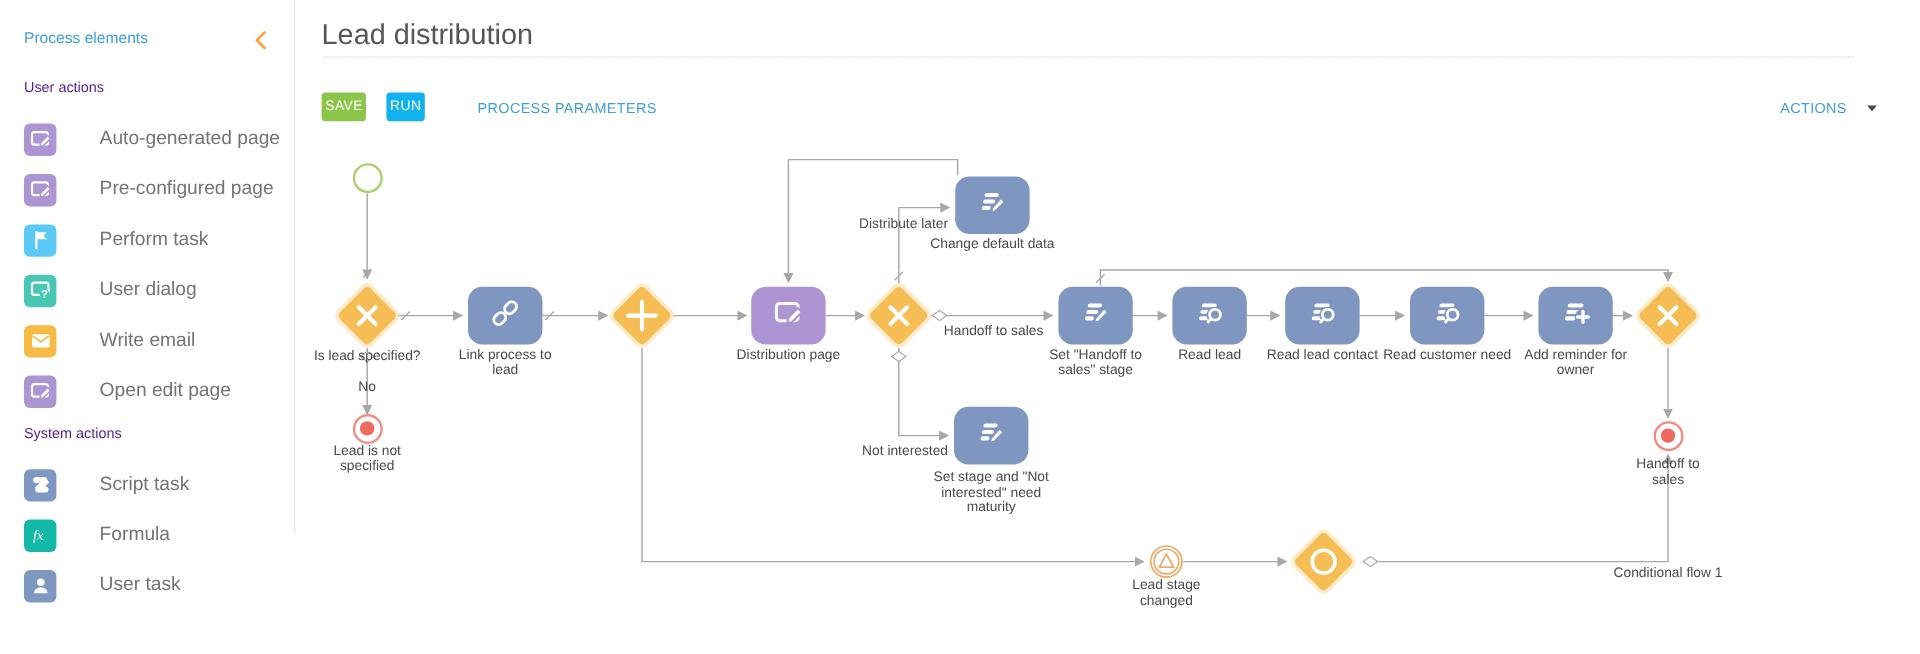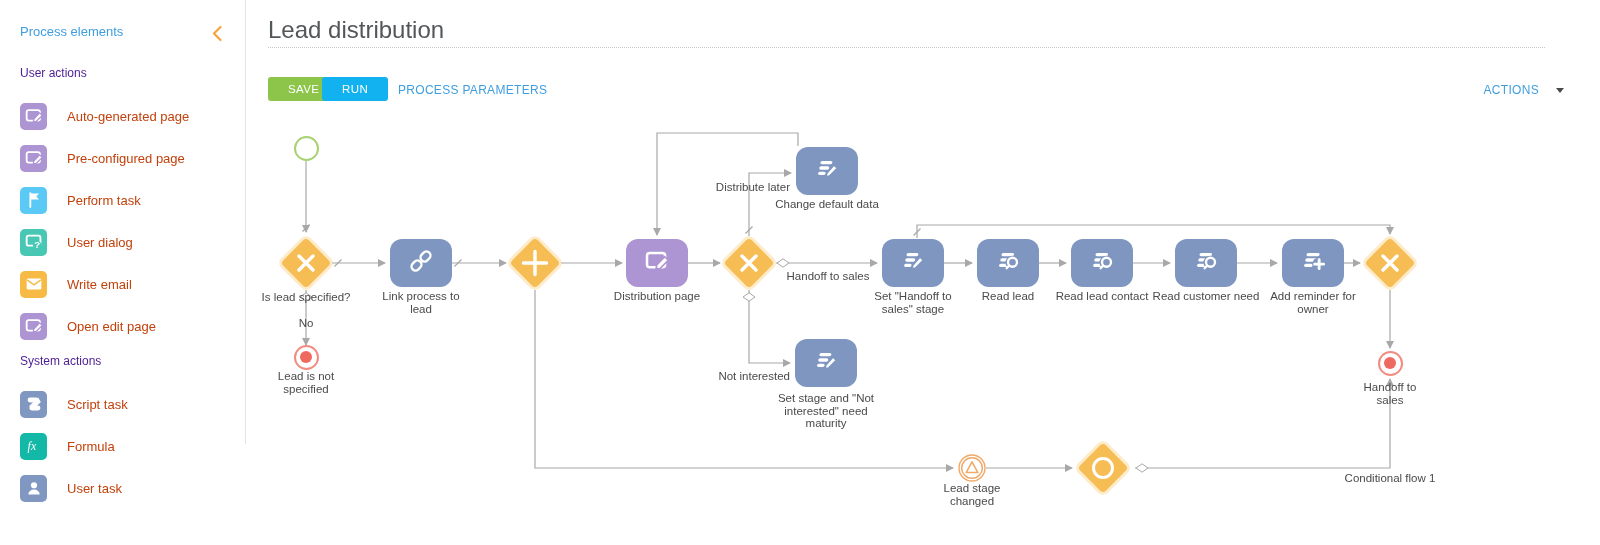--- a/index.html
+++ b/index.html
@@ -5,27 +5,27 @@
   html,body{margin:0;padding:0;background:#fff;font-family:"Liberation Sans",sans-serif;}
   #stage{position:relative;width:1600px;height:545px;background:#fff;overflow:hidden;}
 
   
   .sidebar{position:absolute;left:0;top:0;width:245px;height:444px;background:#fff;border-right:1px solid #e4e4e4;}
   .sb-head{position:absolute;left:20px;top:24px;font-size:13px;color:#3e9ee0;cursor:pointer;}
   .sb-collapse{position:absolute;right:22px;top:25px;cursor:pointer;}
   .sb-section-label{position:absolute;left:20px;font-size:12px;color:#4c1d95;}
   .side-item{position:absolute;left:20px;width:210px;height:28px;display:flex;align-items:center;cursor:pointer;}
   .side-icon{width:27px;height:27px;border-radius:5px;display:flex;align-items:center;justify-content:center;flex:0 0 27px;}
-  .side-label{margin-left:20px;font-size:13px;color:#c2410c;white-space:nowrap;}
+  .side-label{margin-left:36px;font-size:16px;color:#737373;white-space:nowrap;}
 
   
   .page-title{position:absolute;left:268px;top:16px;font-size:24px;font-weight:400;color:#545759;}
   .title-rule{position:absolute;left:268px;top:47px;width:1277px;border-top:1px dotted #c9c9c9;}
   .btn{position:absolute;top:77px;height:24px;border:none;border-radius:3px;color:#fff;font-size:11.5px;
-       font-family:"Liberation Sans",sans-serif;padding:0 20px;letter-spacing:.4px;cursor:pointer;}
+       font-family:"Liberation Sans",sans-serif;padding:0 3px;letter-spacing:.4px;cursor:pointer;}
   .btn-save{left:268px;background:#8dc54b;}
   .btn-run{left:322px;background:#12b1f0;}
   .lnk{position:absolute;top:83px;font-size:12px;color:#3e9ee0;letter-spacing:.3px;cursor:pointer;background:none;border:none;font-family:"Liberation Sans",sans-serif;padding:0;}
   .lnk-params{left:398px;}
   .lnk-actions{right:36px;display:flex;align-items:center;gap:17px;}
   .caret{width:0;height:0;border-left:4px solid transparent;border-right:4px solid transparent;border-top:5px solid #4a4a4a;display:inline-block;}
 
   
   .diagram{position:absolute;left:246px;top:0;right:0;bottom:0;}
   .diagram svg.wires{position:absolute;left:-246px;top:0;width:1600px;height:545px;pointer-events:none;}

